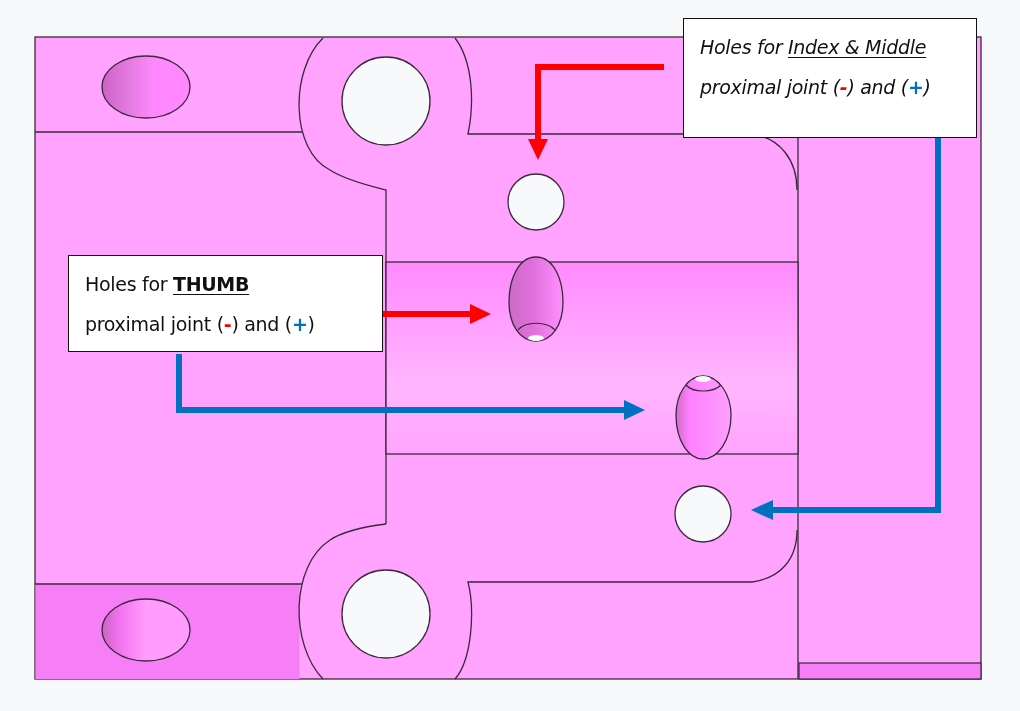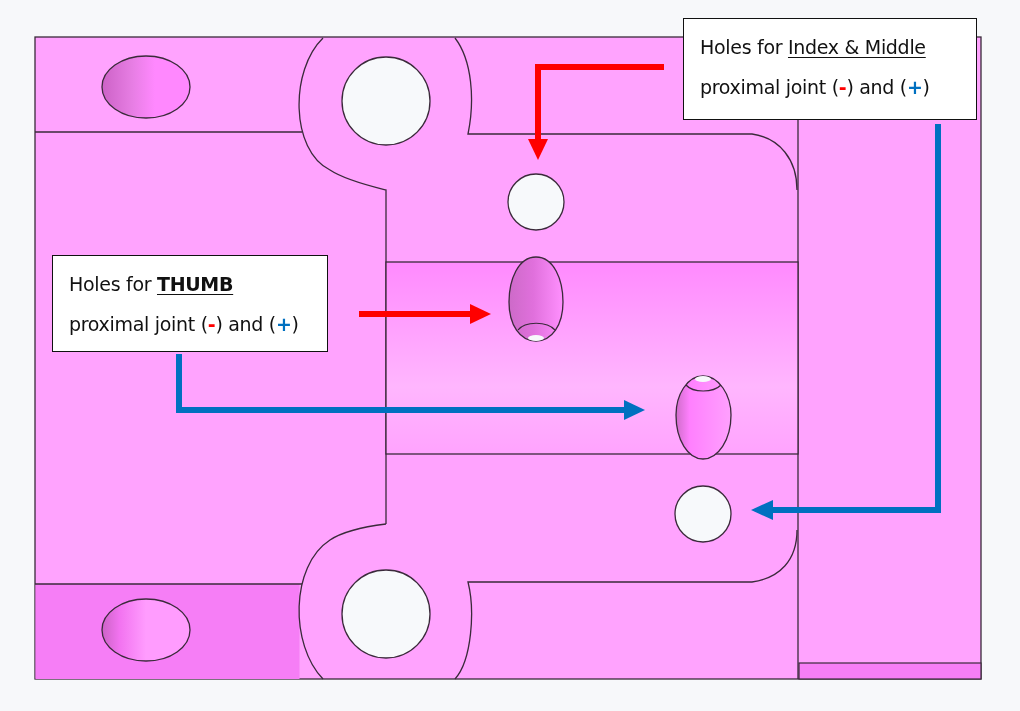--- a/index.html
+++ b/index.html
@@ -8,22 +8,22 @@
     .callout {
       position: absolute; background: #ffffff; border: 1.5px solid #111;
       font-family: "DejaVu Sans", sans-serif; font-size: 19px; color: #111;
       line-height: 40px; padding: 8px 16px; box-sizing: border-box;
       letter-spacing: -0.3px;
     }
     .callout .u { text-decoration: underline; text-underline-offset: 3px; }
     .callout .b { font-weight: bold; }
     .callout .minus { color: #ff0000; font-weight: bold; }
     .callout .plus { color: #0070c0; font-weight: bold; }
-    #callout-index { left: 683px; top: 18px; width: 294px; height: 102px; }
-    #callout-thumb { left: 52px; top: 255px; width: 276px; height: 97px; }
+    #callout-index { left: 683px; top: 18px; width: 294px; height: 120px; font-style: italic; }
+    #callout-thumb { left: 68px; top: 255px; width: 315px; height: 97px; }
   </style>
 </head>
 <body>
 
 <svg id="diagram" viewBox="0 0 1020 711" xmlns="http://www.w3.org/2000/svg">
   <defs>
     <linearGradient id="channelGrad" x1="0" y1="0" x2="0" y2="1">
       <stop offset="0" stop-color="#ff8afe"></stop>
       <stop offset="0.65" stop-color="#ffb6fe"></stop>
       <stop offset="1" stop-color="#ffa3fe"></stop>

